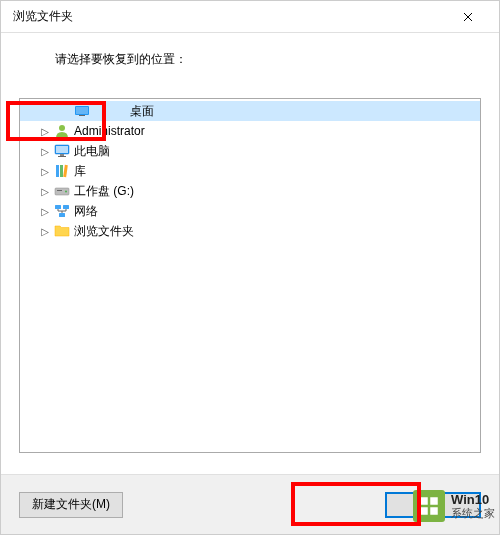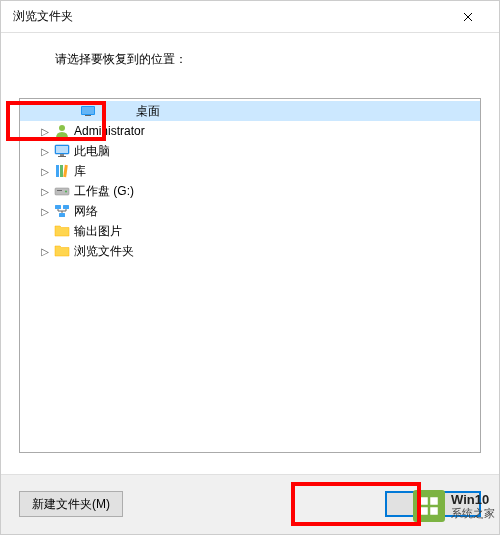--- a/index.html
+++ b/index.html
@@ -82,34 +82,34 @@
       width: 16px;
       height: 16px;
       margin: 0 4px 0 2px;
       display: inline-flex;
       align-items: center;
       justify-content: center;
       flex-shrink: 0;
     }
     .icon svg { width: 16px; height: 16px; }
     .tree-label { font-size: 12px; color: #000; }
-    .indent-0 { padding-left: 8px; gap: 36px; }
+    .indent-0 { padding-left: 2px; gap: 36px; }
     .indent-1 { padding-left: 18px; }
     .footer {
       position: absolute;
       bottom: 0;
       left: 0;
       right: 0;
       height: 60px;
       border-top: 1px solid #e0e0e0;
       background: #f0f0f0;
       display: flex;
-      align-items: flex-start;
+      align-items: center;
       justify-content: space-between;
-      padding: 16px 18px;
+      padding: 8px 18px;
     }
     .btn {
       min-width: 96px;
       height: 26px;
       border: 1px solid #adadad;
       background: #e1e1e1;
       font-size: 12px;
       cursor: pointer;
       padding: 0 12px;
       font-family: inherit;
@@ -233,29 +233,20 @@
           <svg viewBox="0 0 16 16">
               <rect x="1" y="2" width="6" height="4" rx="0.5" fill="#42a5f5"></rect>
               <rect x="9" y="2" width="6" height="4" rx="0.5" fill="#42a5f5"></rect>
               <rect x="5" y="10" width="6" height="4" rx="0.5" fill="#42a5f5"></rect>
               <path d="M4 6 L4 8 L12 8 L12 6 M8 8 L8 10" stroke="#666" stroke-width="1" fill="none"></path>
             </svg>
         </span>
         <span class="tree-label">网络</span>
       </div>
 
-      <div class="tree-item indent-1">
-        <span class="expander hidden"></span>
-        <span class="icon">
-          <svg viewBox="0 0 16 16">
-              <path d="M1 3 L6 3 L7.5 4.5 L15 4.5 L15 13 L1 13 Z" fill="#ffd54f" stroke="#ffb300" stroke-width="0.5"></path>
-            </svg>
-        </span>
-        <span class="tree-label">输出图片</span>
-      </div>
 
 
       <div class="tree-item indent-1">
         <span class="expander">▷</span>
         <span class="icon">
           <svg viewBox="0 0 16 16">
               <path d="M1 3 L6 3 L7.5 4.5 L15 4.5 L15 13 L1 13 Z" fill="#ffd54f" stroke="#ffb300" stroke-width="0.5"></path>
             </svg>
         </span>
         <span class="tree-label">浏览文件夹</span>

